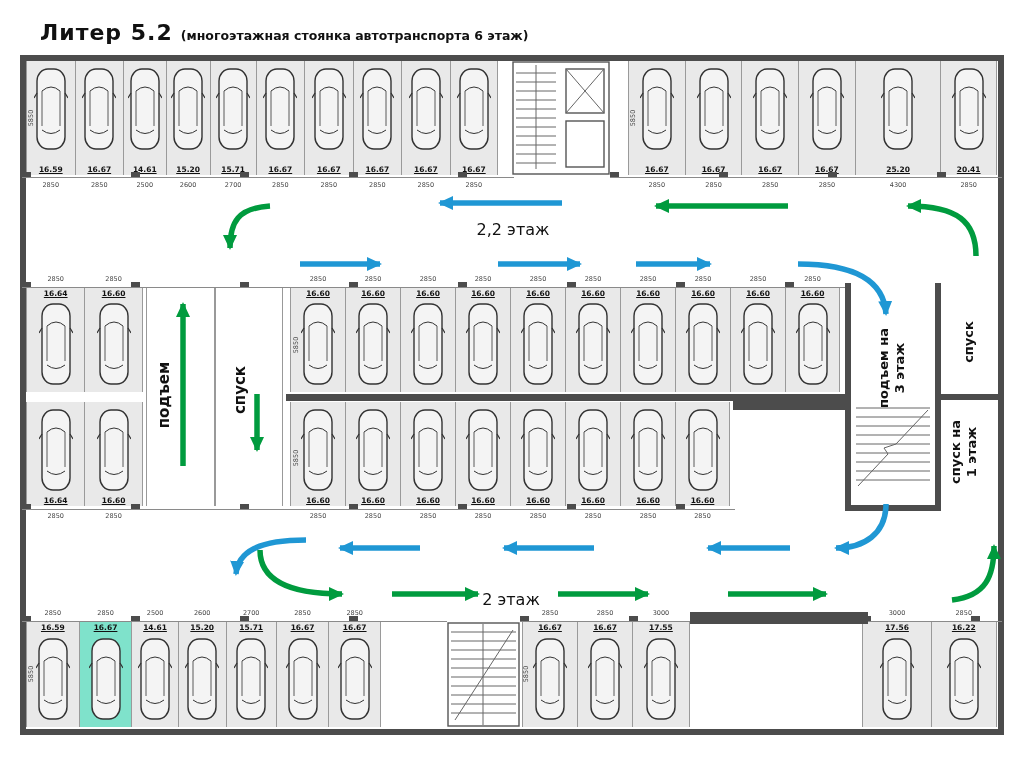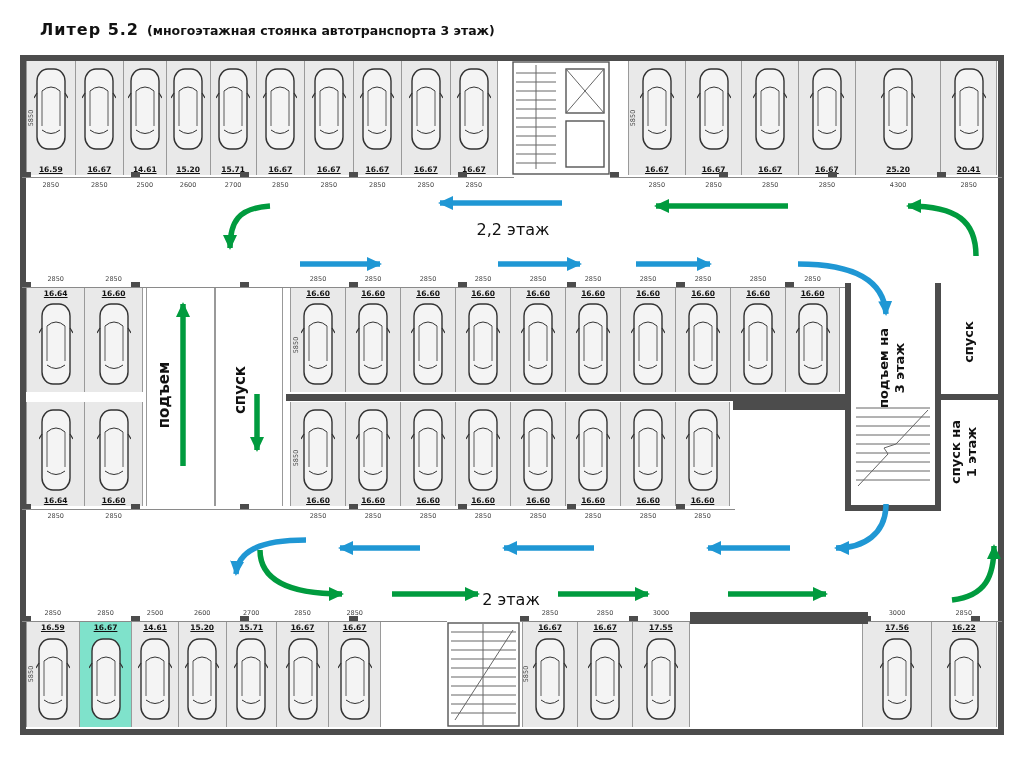--- a/index.html
+++ b/index.html
@@ -1,18 +1,18 @@
 <!DOCTYPE html>
 <html style="--flow-level: #1f97d4; --flow-updown: #009b3e; --stall-fill: #e9e9e9; --highlight: #7fe2cb; --wall: #4c4c4c;"><head>
 <meta charset="utf-8">
 <style>
   *{margin:0;padding:0;box-sizing:border-box}
   html,body{width:1024px;height:759px;background:#fff;font-family:"DejaVu Sans",sans-serif;position:relative;overflow:hidden}
   .titlebar{position:absolute;left:40px;top:20px;display:flex;align-items:baseline;gap:8px;z-index:8}
-  .title{font-size:16px;font-weight:bold;letter-spacing:1px;color:#111}
+  .title{font-size:22px;font-weight:bold;letter-spacing:1px;color:#111}
   .subtitle{font-size:12.5px;font-weight:600;color:#111}
   .perimeter{position:absolute;left:20px;top:55px;width:984px;height:680px;border:6px solid var(--wall,#4c4c4c);z-index:1}
   .zone{position:absolute;display:flex;z-index:2}
   .stall{position:relative;height:100%;background:var(--stall-fill,#e9e9e9);border-left:1px solid #9a9a9a}
   .zone .stall:last-child{border-right:1px solid #9a9a9a}
   .stall.highlight{background:var(--highlight,#7fe2cb)}
   .area{position:absolute;left:0;right:0;text-align:center;font-size:7.5px;font-weight:bold;color:#111;text-decoration:underline;z-index:4}
   .dim{position:absolute;left:0;right:0;text-align:center;font-size:6.5px;color:#444;z-index:4}
   .label-bottom .area{bottom:1px}
   .label-bottom .dim{bottom:-14px}
@@ -45,21 +45,21 @@
       <path d="M8 25 Q17 17 26 25" fill="none" stroke="#333" stroke-width="1"></path>
       <path d="M8 25 L8 60 M26 25 L26 60" fill="none" stroke="#333" stroke-width="0.8"></path>
       <path d="M8 64 Q17 71 26 64" fill="none" stroke="#333" stroke-width="1"></path>
       <path d="M3 27 L0 32 M31 27 L34 32" fill="none" stroke="#333" stroke-width="1.2"></path>
     </symbol>
   </defs>
 </svg>
 
 <div class="titlebar">
   <span class="title">Литер 5.2</span>
-  <span class="subtitle">(многоэтажная стоянка автотранспорта 3 этаж)</span>
+  <span class="subtitle">(многоэтажная стоянка автотранспорта 6 этаж)</span>
 </div>
 
 <div class="perimeter"></div>
 
 <div class="zone label-bottom" style="left:26px;top:61px;height:114px">
   <div class="stall" style="width: 48.5px;">
     <div class="dim">2850</div>
     <svg class="car" viewBox="0 0 34 86">
         <use href="#car-symbol"></use>
       </svg>

